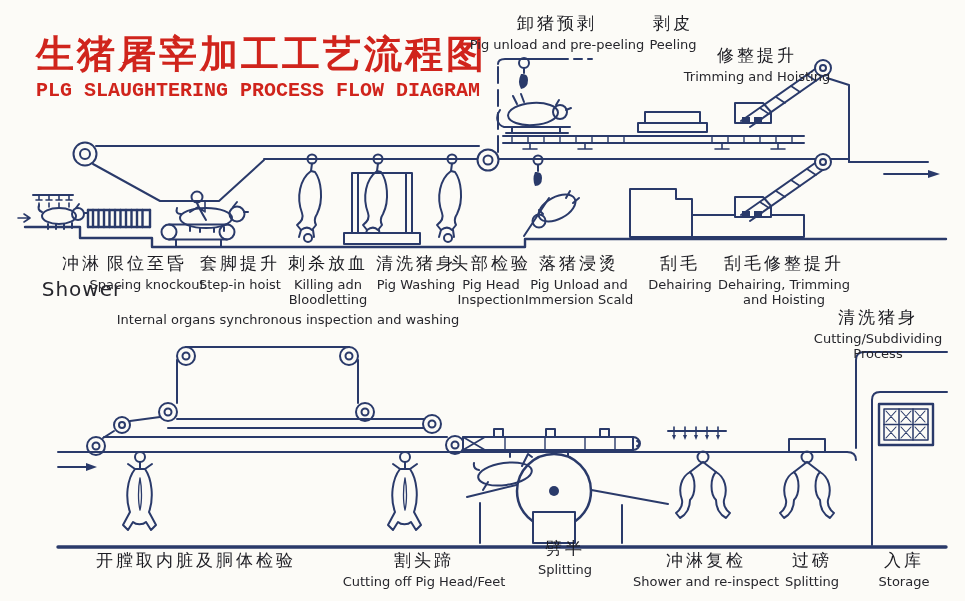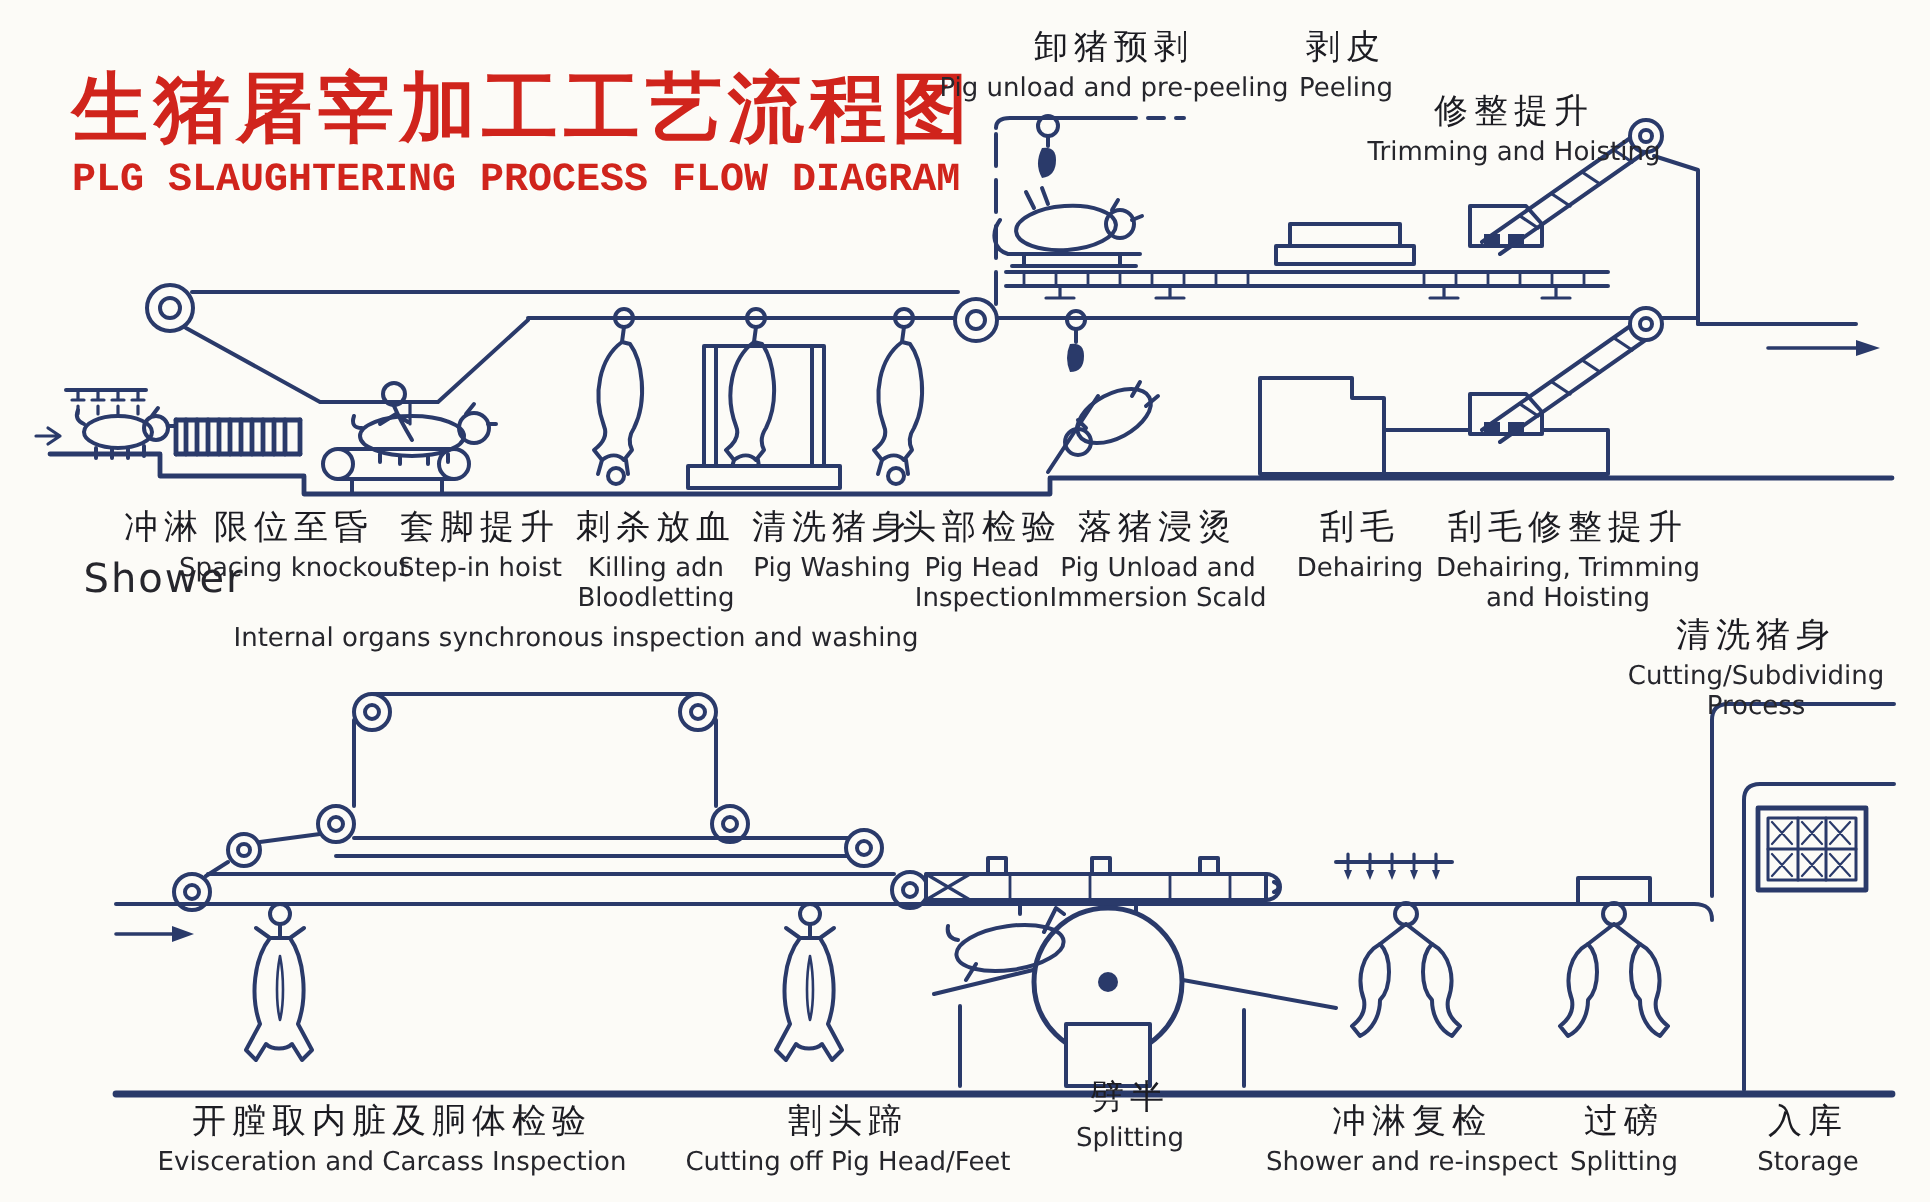--- a/index.html
+++ b/index.html
@@ -324,21 +324,20 @@
       <div class="station" style="left: 878px; top: 306px;">
         <div class="zh">清洗猪身</div>
         <div class="en">Cutting/Subdividing Process</div>
       </div>
     </div>
 
   <div>
 
   <div class="station" style="left: 196px; top: 549px;">
         <div class="zh">开膛取内脏及胴体检验</div>
-        <div class="en">Evisceration and Carcass Inspection</div>
       </div>
       <div class="station" style="left: 424px; top: 549px;">
         <div class="zh">割头蹄</div>
         <div class="en">Cutting off Pig Head/Feet</div>
       </div>
       <div class="station" style="left: 565px; top: 537px;">
         <div class="zh">劈半</div>
         <div class="en">Splitting</div>
       </div>
       <div class="station" style="left: 706px; top: 549px;">

